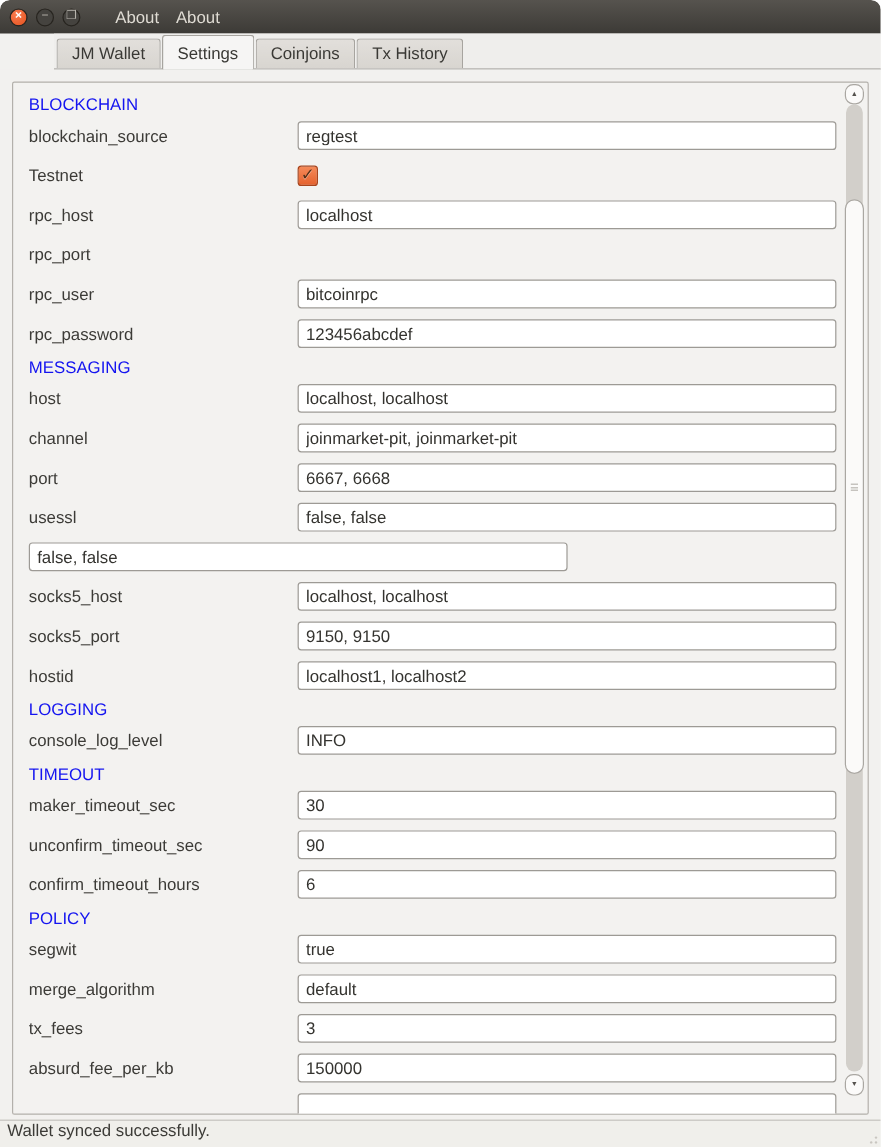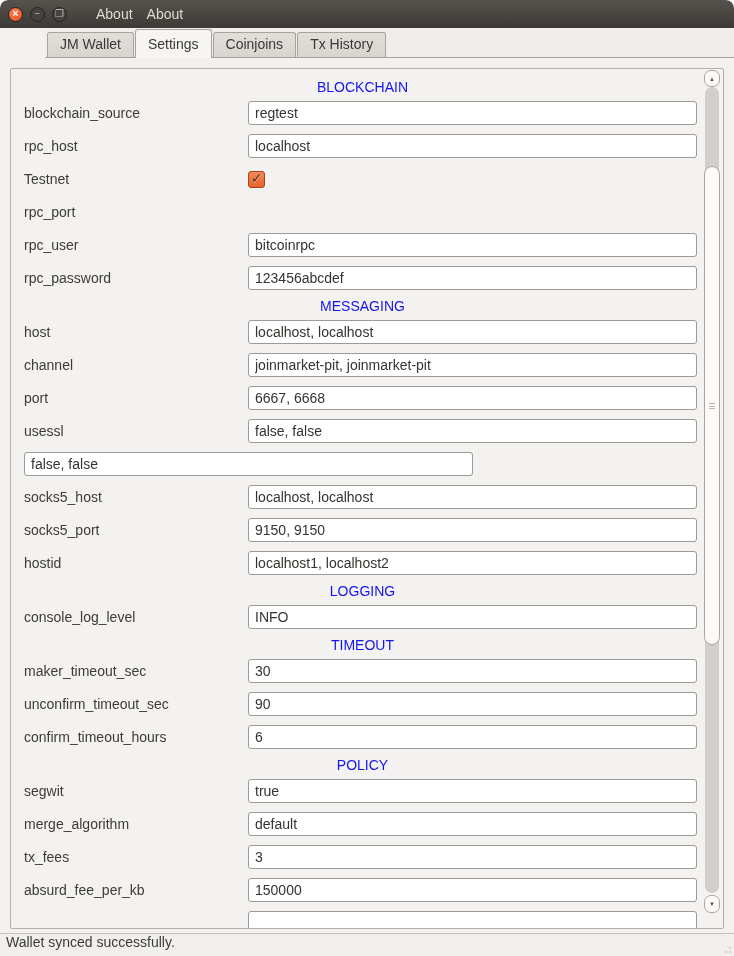--- a/index.html
+++ b/index.html
@@ -28,21 +28,21 @@
     border:1px solid #a7a49f;border-bottom:none;border-radius:3px 3px 0 0;
     margin-right:1px;position:relative;}
   .tab.active{height:29px;line-height:28px;background:#f6f5f4;margin-bottom:-1px;z-index:2;}
 
   
   .content{position:absolute;left:0;top:58px;width:734px;height:875px;background:#f2f1ef;}
   .scrollframe{position:absolute;left:10px;top:10px;width:714px;height:861px;
     border:1px solid #b3b0ab;border-radius:2px;background:#f3f2f0;overflow:hidden;}
   .form{position:absolute;left:0;top:0;width:690px;padding:11px 0 0 13px;}
   .section-header{height:15px;line-height:15px;margin-bottom:6px;
-    font-size:14px;color:#1414f0;text-align:center;}
+    font-size:14px;color:#1414f0;}
   .form-row{display:flex;align-items:center;height:24px;margin-bottom:9px;}
   .row-label{width:224px;font-size:14px;color:#3c3b37;flex:none;}
   .text-field{width:449px;height:24px;flex:none;background:#ffffff;
     border:1px solid #9d9a95;border-radius:3px;padding:0 6px;
     font-size:14px;color:#34332f;outline:none;}
   .checkbox{width:17px;height:17px;flex:none;border-radius:3px;
     background:linear-gradient(#f58a59,#e5622e);border:1px solid #a8441c;
     display:flex;align-items:center;justify-content:center;}
   .checkbox .check{color:#542f18;font-size:14px;font-weight:bold;line-height:1;
     transform:translateY(-1px);text-shadow:0 1px 0 rgba(255,255,255,.45);}
@@ -103,28 +103,28 @@
 
   <div class="content">
     <div class="scrollframe">
       <div class="form">
           <div class="section-header">BLOCKCHAIN</div>
           <div class="form-row">
             <div class="row-label">blockchain_source</div>
             <input type="text" class="text-field" value="regtest" style="">
           </div>
           <div class="form-row">
-            <div class="row-label">rpc_host</div>
-            <input type="text" class="text-field" value="localhost" style="">
-          </div>
-          <div class="form-row">
             <div class="row-label">Testnet</div>
             <div class="checkbox checked">
               <span class="check">✓</span>
             </div>
+          </div>
+          <div class="form-row">
+            <div class="row-label">rpc_host</div>
+            <input type="text" class="text-field" value="localhost" style="">
           </div>
           <div class="form-row">
             <div class="row-label">rpc_port</div>
           </div>
           <div class="form-row">
             <div class="row-label">rpc_user</div>
             <input type="text" class="text-field" value="bitcoinrpc" style="">
           </div>
           <div class="form-row">
             <div class="row-label">rpc_password</div>

